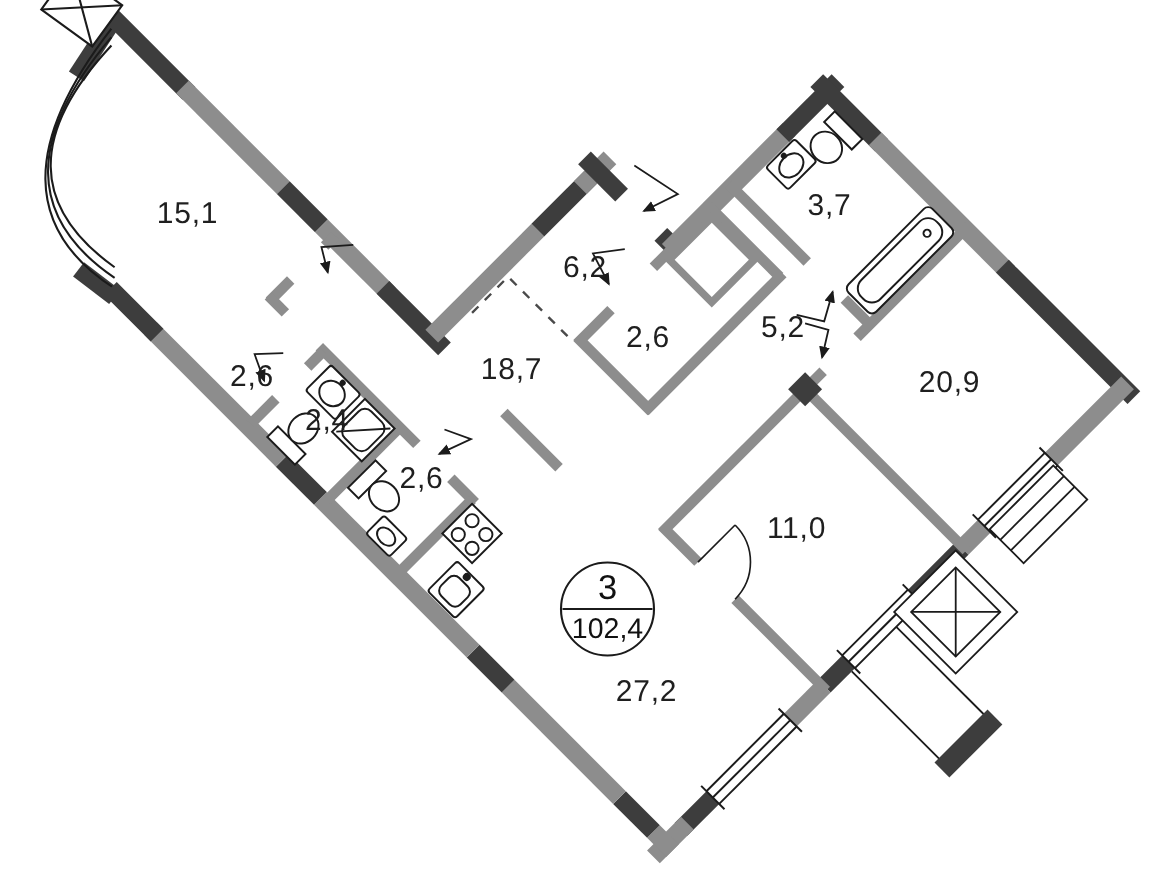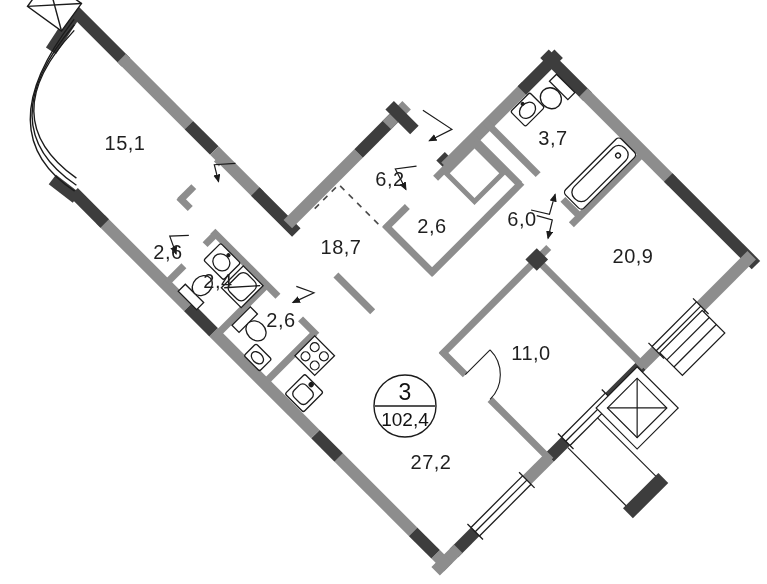--- a/index.html
+++ b/index.html
@@ -232,21 +232,21 @@
   </g>
 </svg>
 
 <div class="room-label" style="left:125px;top:143px">15,1</div>
 <div class="room-label" style="left:168px;top:252px">2,6</div>
 <div class="room-label" style="left:218px;top:281px">2,4</div>
 <div class="room-label" style="left:281px;top:320px">2,6</div>
 <div class="room-label" style="left:341px;top:247px">18,7</div>
 <div class="room-label" style="left:390px;top:179px">6,2</div>
 <div class="room-label" style="left:432px;top:226px">2,6</div>
-<div class="room-label" style="left:522px;top:219px">6,0</div>
+<div class="room-label" style="left:522px;top:219px">5,2</div>
 <div class="room-label" style="left:553px;top:138px">3,7</div>
 <div class="room-label" style="left:633px;top:256px">20,9</div>
 <div class="room-label" style="left:531px;top:353px">11,0</div>
 <div class="room-label" style="left:431px;top:462px">27,2</div>
 
 <div class="badge-num" id="badge-top" style="left:405px;top:392px">3</div>
 <div class="badge-num" id="badge-bottom" style="left:405px;top:420px">102,4</div>
 </div>
 
 </body></html>

